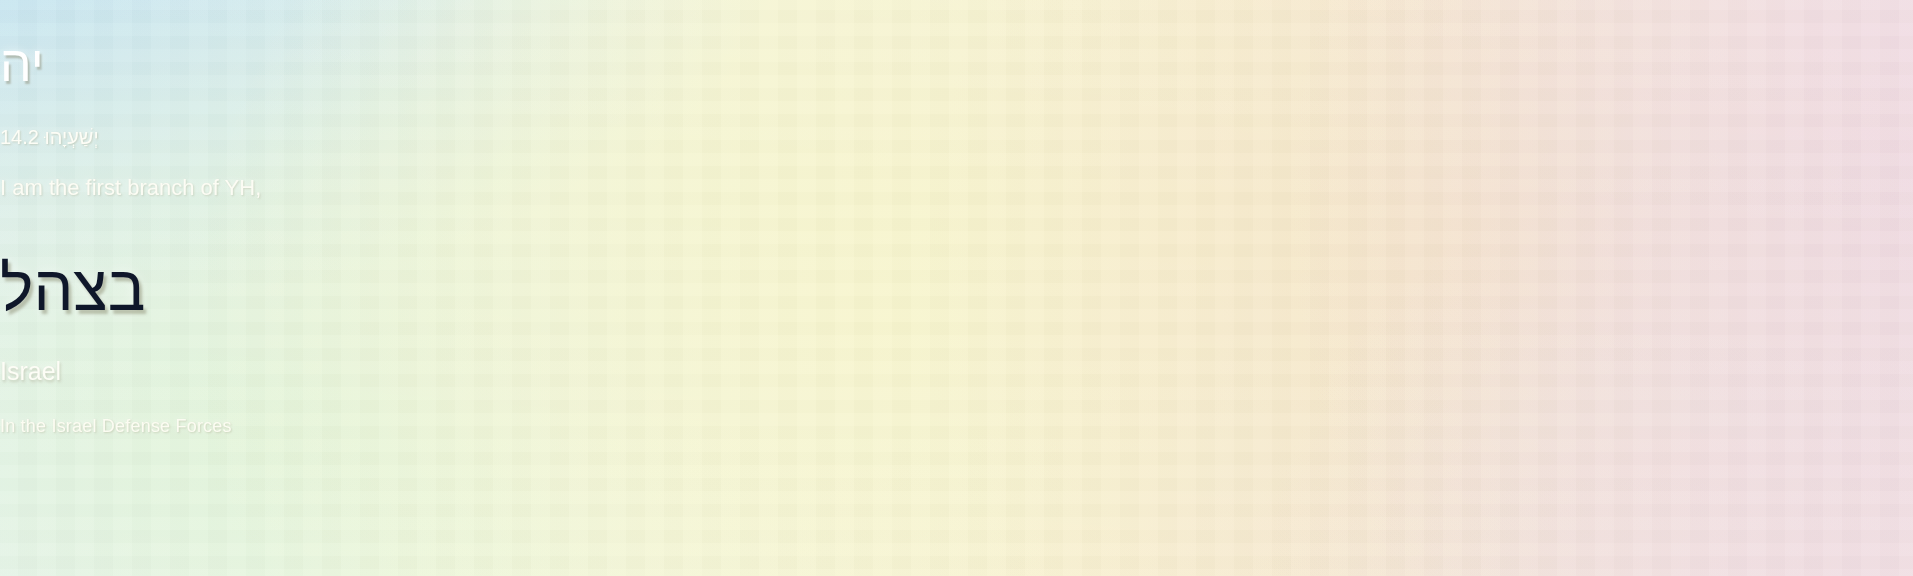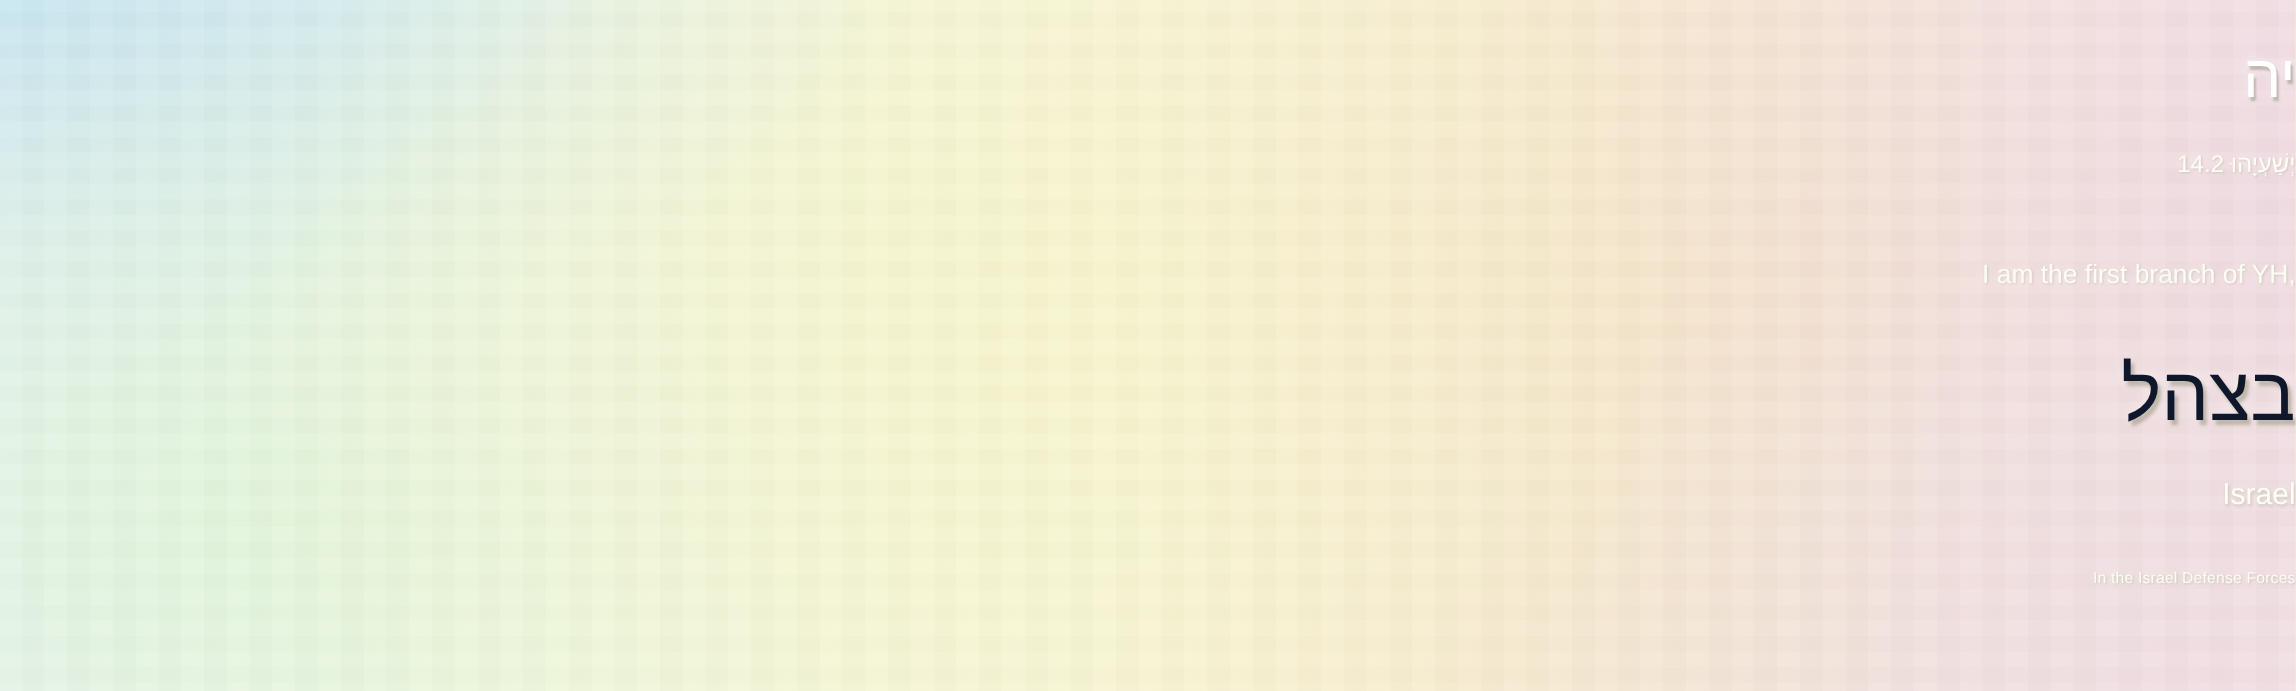--- a/index.html
+++ b/index.html
@@ -110,21 +110,21 @@
   }
 
   
   .content {
     position: relative;
     z-index: 5;
     width: 1913px;
     height: 576px;
     display: flex;
     flex-direction: column;
-    align-items: flex-end;
+    align-items: flex-start;
     text-align: center;
   }
 
   .title-yh {
     margin-top: 38px;
     font-size: 50px;
     line-height: 1.05;
     font-weight: 400;
     color: #ffffff;
     direction: rtl;
@@ -149,21 +149,21 @@
     display: block;
   }
 
   .verse-text {
     font-size: 21px;
     display: block;
     white-space: pre;
   }
 
   .translation-block {
-    margin-top: 62px;
+    margin-top: 21px;
     color: #fcfcf4;
     font-size: 22px;
     line-height: 1.48;
     text-shadow:
       1px 1px 2px rgba(150,148,112,0.30),
       0 0 8px rgba(255,255,255,0.60);
   }
 
   .translation-line { display: block; }
 
@@ -182,22 +182,22 @@
   .subtitle-bathala {
     margin-top: 36px;
     font-size: 25px;
     color: #fdfdf6;
     text-shadow:
       1px 2px 3px rgba(140,138,104,0.38),
       0 0 9px rgba(255,255,255,0.60);
   }
 
   .caption-idf {
-    margin-top: 47px;
-    font-size: 13px;
+    margin-top: 30px;
+    font-size: 18px;
     color: #fcfcf2;
     letter-spacing: 0.2px;
     text-shadow:
       1px 1px 2px rgba(150,148,112,0.35),
       0 0 6px rgba(255,255,255,0.55);
   }
 </style>
 </head>
 <body>
 

